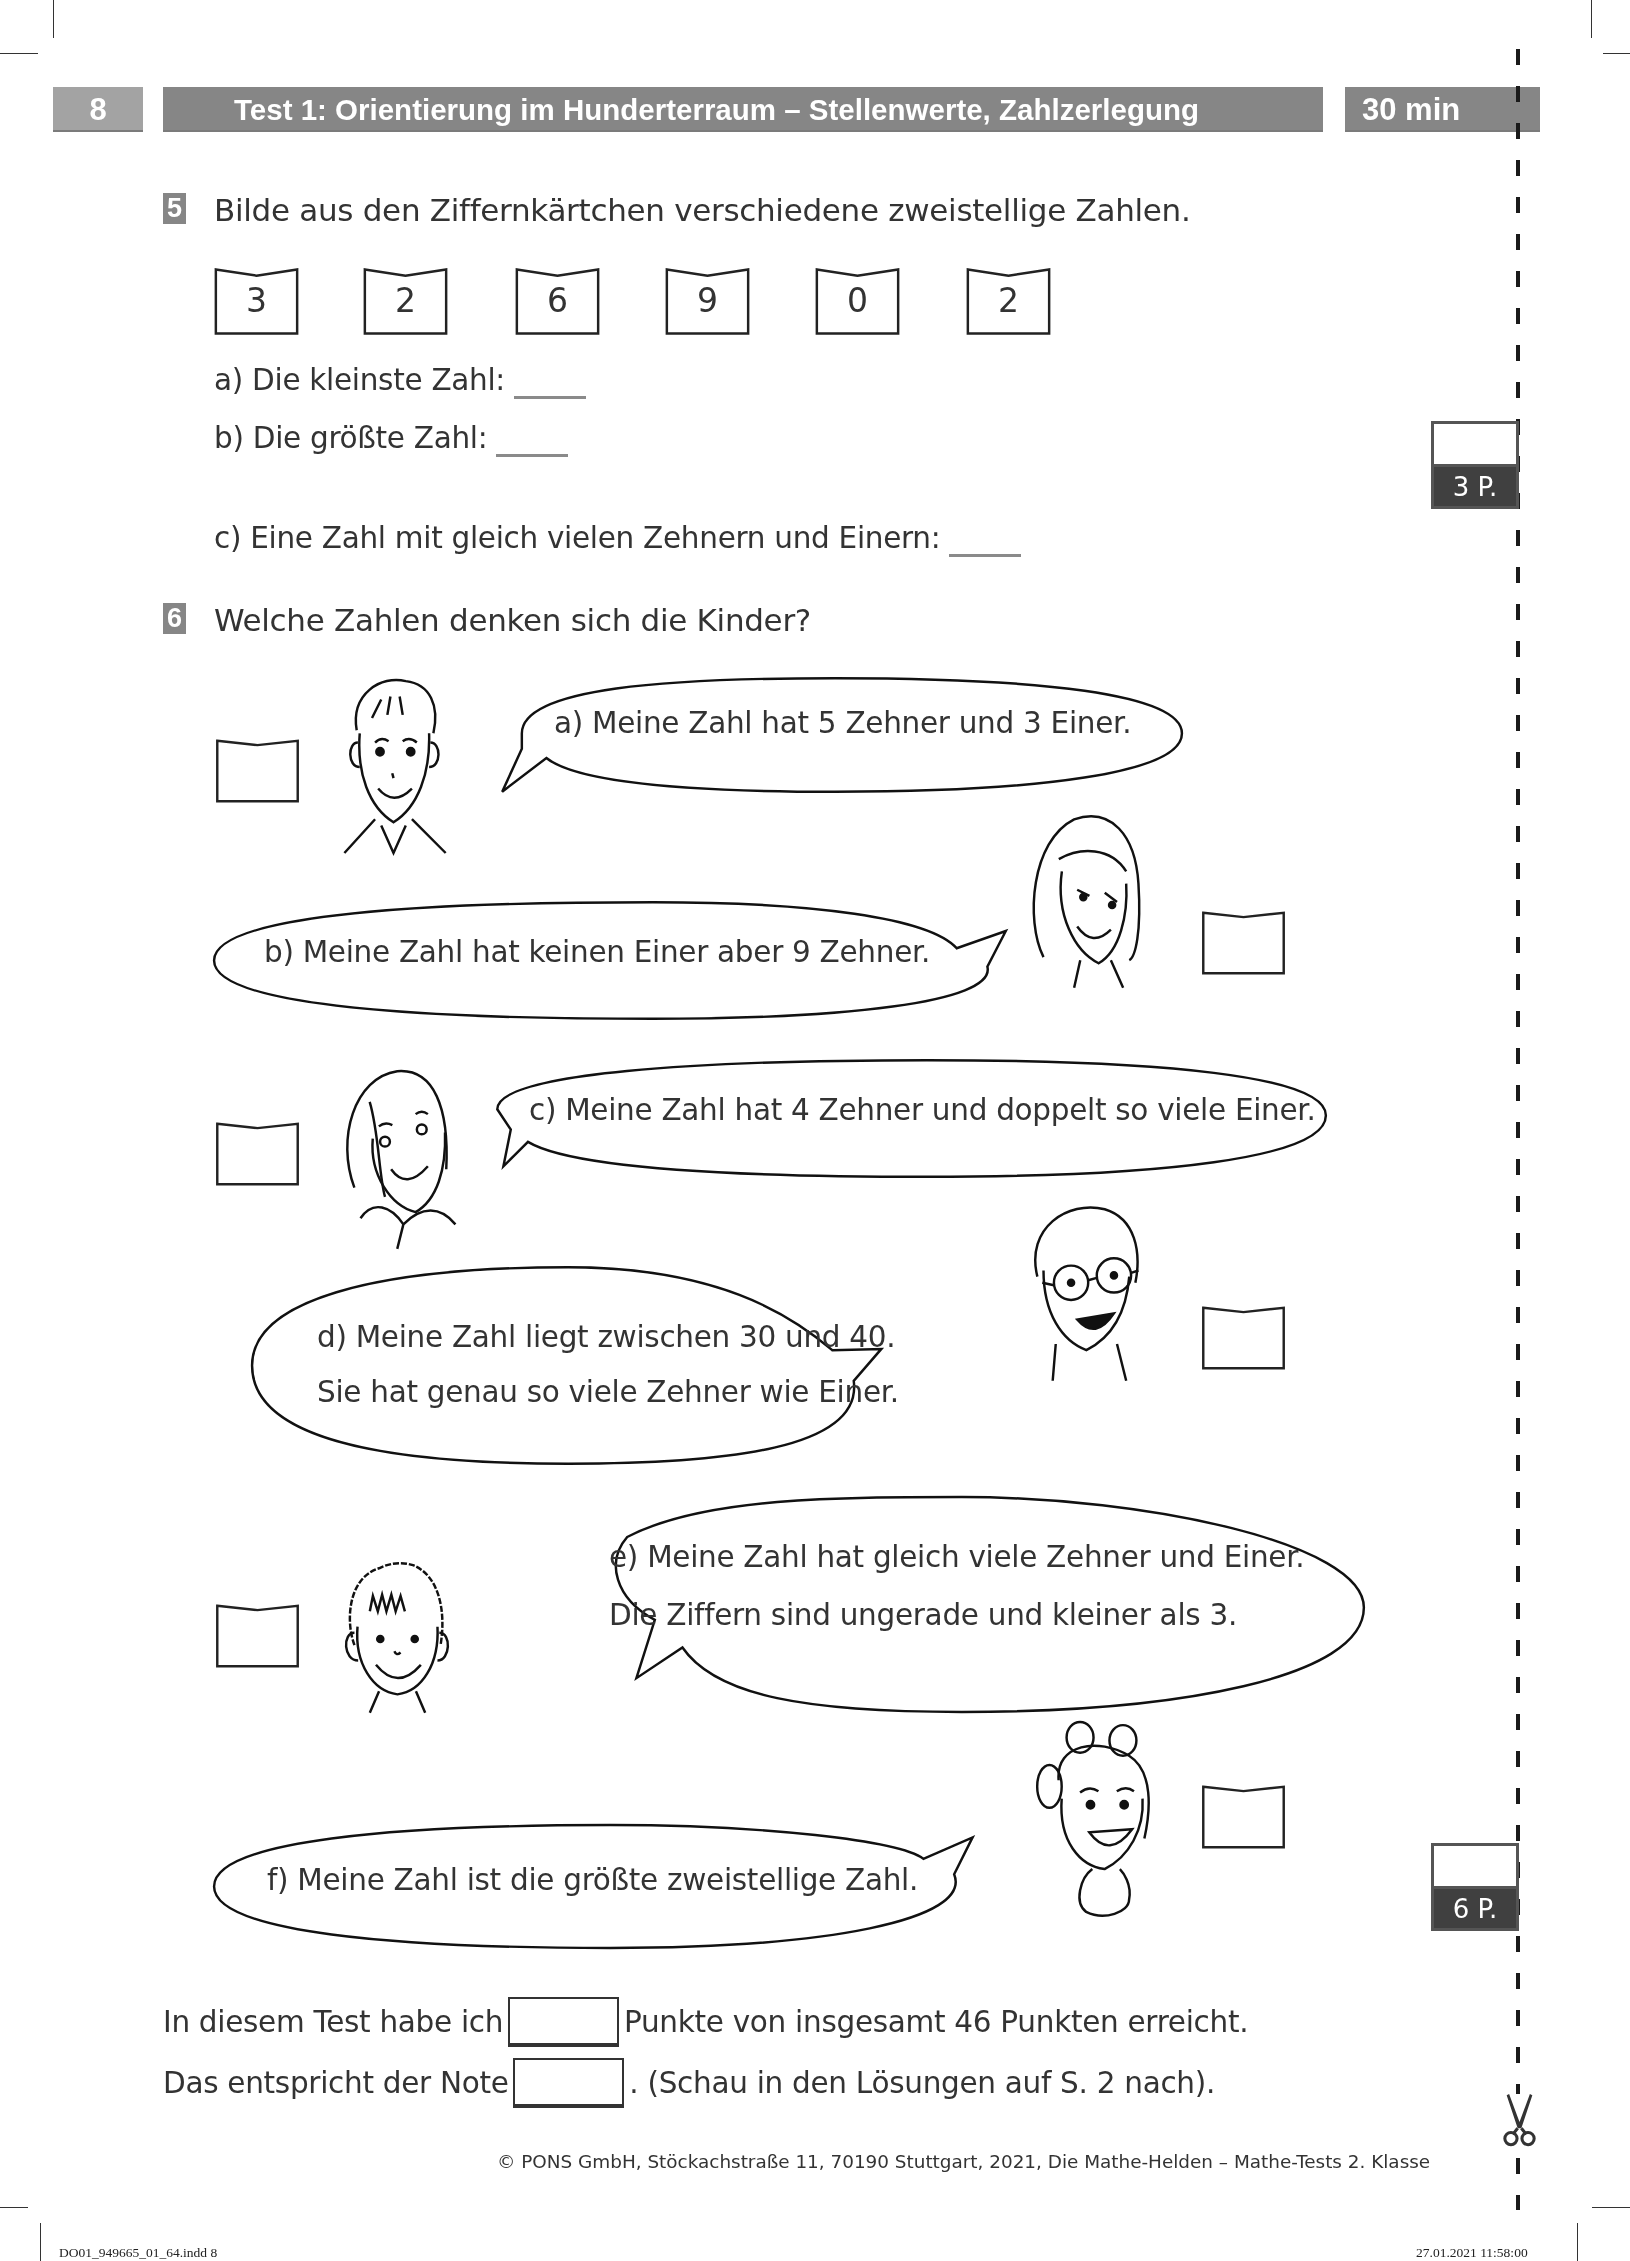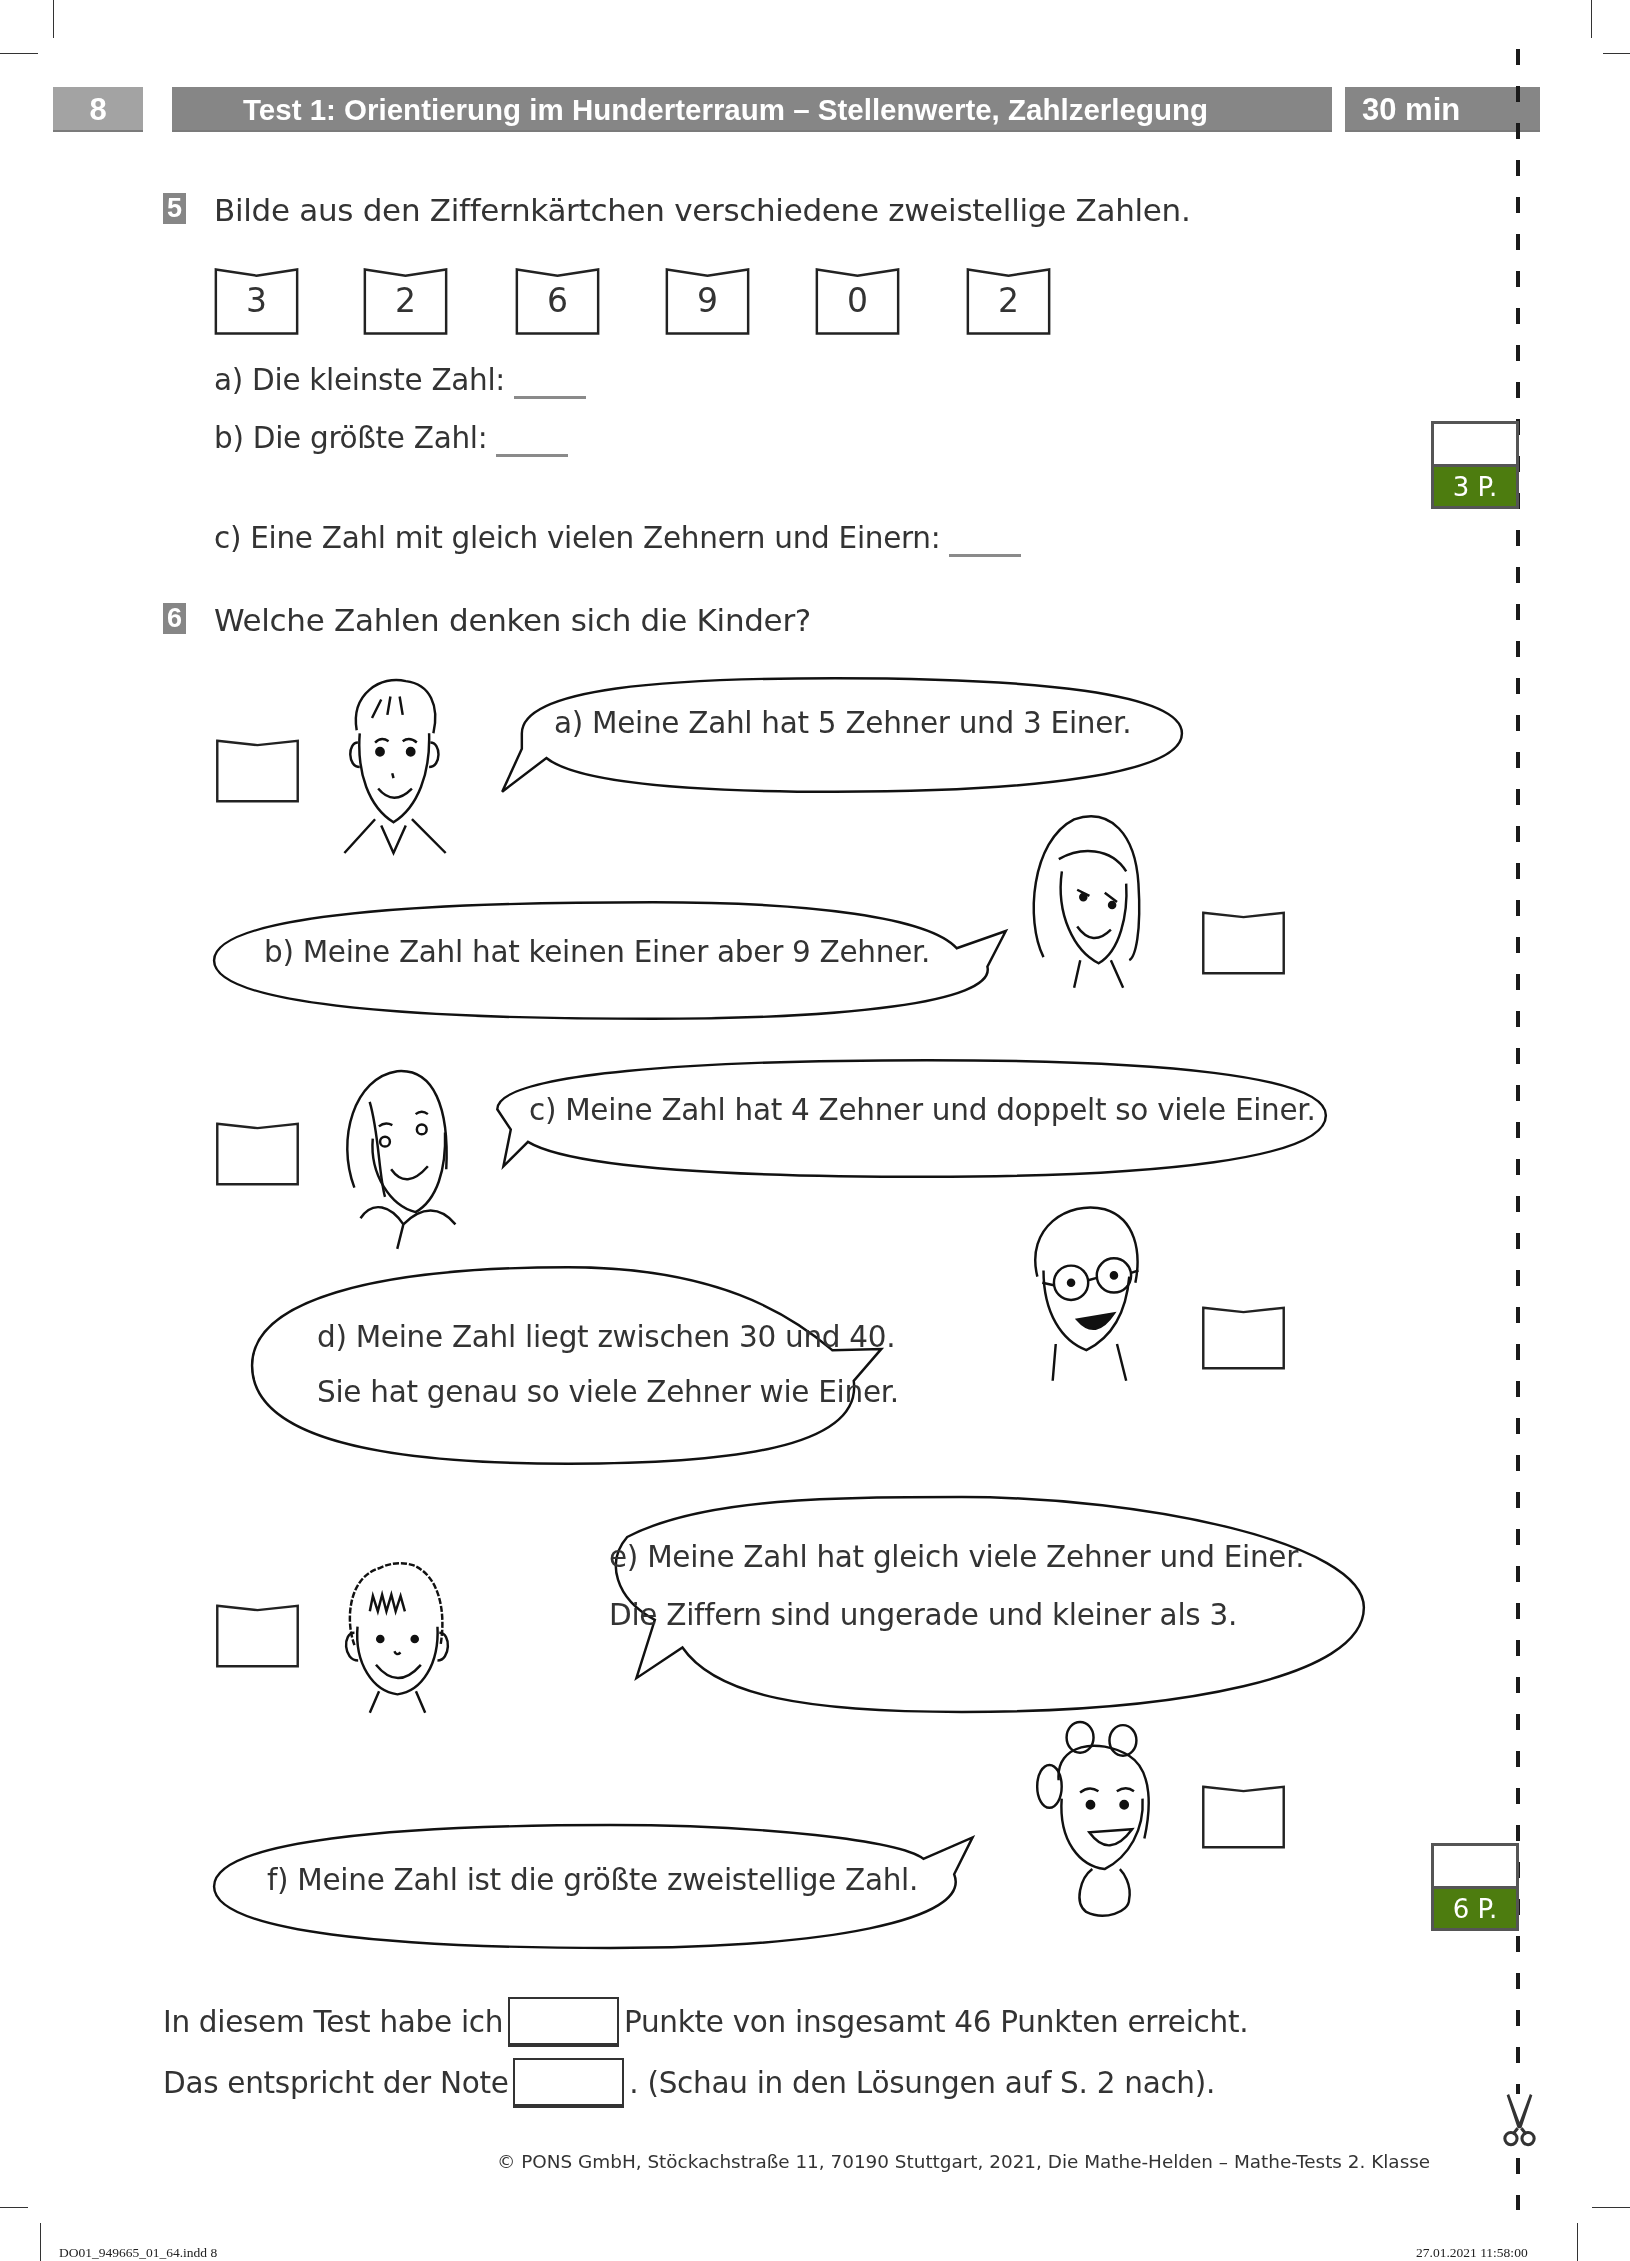--- a/index.html
+++ b/index.html
@@ -31,21 +31,21 @@
   .line-text { position: absolute; font-size: 29.5px; color: #333; white-space: nowrap; letter-spacing: -0.3px; }
   .blank { display: inline-block; width: 72px; height: 2.5px; background: #8a8a8a; vertical-align: -8.6px; margin-left: 8.6px; }
 
   
   .card { position: absolute; width: 85px; height: 69px; }
   .card svg { position: absolute; left: 0; top: 0; }
   .card span { position: absolute; left: 0; right: 0; top: 13.5px; text-align: center; font-size: 33px; color: #333; }
 
   
   .score { position: absolute; left: 1431px; width: 88px; height: 88px; border: 3.1px solid #555; background: #fff; }
-  .score .lbl { position: absolute; left: 0; right: 0; bottom: 0; height: 42px; background: #4d7c0f;
+  .score .lbl { position: absolute; left: 0; right: 0; bottom: 0; height: 42px; background: #404040;
                 border-top: 3.1px solid #555; color: #fff; font-size: 26px; display: flex; align-items: center; justify-content: center; }
 
   
   .bubble { position: absolute; }
   .bubble svg { position: absolute; left: 0; top: 0; overflow: visible; }
   .btext { position: absolute; font-size: 29.5px; color: #333; white-space: nowrap; letter-spacing: -0.3px; }
 
   .ansbox { position: absolute; width: 85px; height: 64px; }
   .ansbox svg { position: absolute; left: 0; top: 0; }
 
@@ -66,21 +66,21 @@
 <div class="crop-h" style="left:0;top:53px;width:38px;"></div>
 <div class="crop-h" style="left:1603px;top:53px;width:28px;"></div>
 <div class="crop-h" style="left:0;top:2207px;width:28px;"></div>
 <div class="crop-h" style="left:1592px;top:2207px;width:39px;"></div>
 <div class="crop-v" style="left:40px;top:2223px;height:38px;"></div>
 <div class="crop-v" style="left:1577px;top:2223px;height:38px;"></div>
 
 <div class="hdr-box page" style="left:53px;width:90px;">
   <span>8</span>
 </div>
-<div class="hdr-box" style="left:172px;width:1160px;padding-left:71px;">
+<div class="hdr-box" style="left:163px;width:1160px;padding-left:71px;">
   <span style="font-size:29.5px;">Test 1: Orientierung im Hunderterraum – Stellenwerte, Zahlzerlegung</span>
 </div>
 <div class="hdr-box" style="left:1345px;width:195px;padding-left:17px;">
   <span>30 min</span>
 </div>
 
 <div class="cut-line"></div>
 
 <div class="task-num" style="left:163px;top:193px;">
   <span>5</span>

